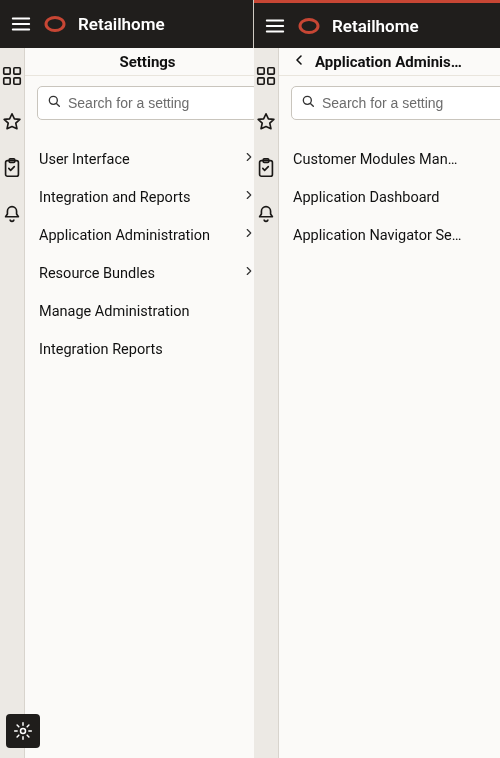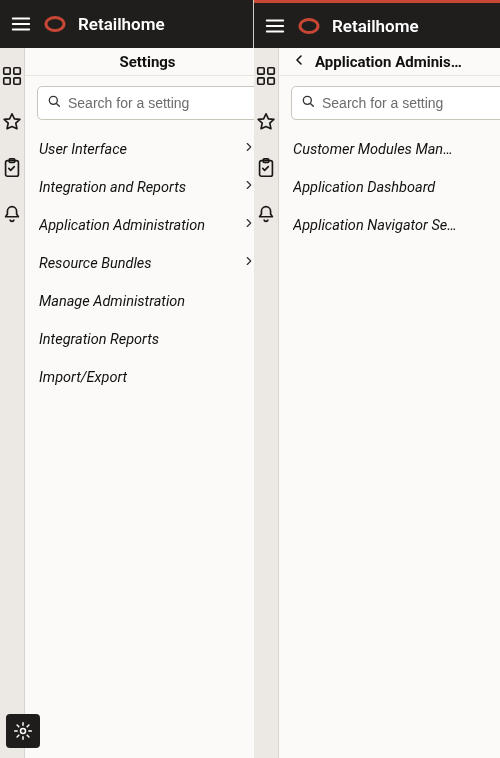--- a/index.html
+++ b/index.html
@@ -133,28 +133,27 @@
   .search-box input::placeholder { color: #6c6c6c; }
 
   .menu {
     display: flex;
     flex-direction: column;
   }
   .menu-item {
     height: 38px;
     padding: 0 14px;
     display: flex;
-    align-items: center;
+    align-items: flex-end;
     justify-content: space-between;
     font-size: 14.5px;
     color: #111;
     cursor: pointer;
     white-space: nowrap;
     overflow: hidden;
-    font-style: italic;
   }
   .menu-item .label {
     overflow: hidden;
     text-overflow: ellipsis;
     white-space: nowrap;
     flex: 1;
   }
   .menu-item .chev { color: #333; flex-shrink:0; margin-left:6px;}
 </style>
 </head>
@@ -276,23 +275,20 @@
             <span class="chev"><svg width="14" height="14" viewBox="0 0 24 24">
                 <use href="#i-chev-r"></use>
               </svg></span>
           </div>
           <div class="menu-item">
             <span class="label">Manage Administration</span>
           </div>
           <div class="menu-item">
             <span class="label">Integration Reports</span>
           </div>
-          <div class="menu-item">
-            <span class="label">Import/Export</span>
-          </div>
         </div>
     </div>
   </div>
   <div class="gear-btn gear-left">
     <svg width="20" height="20" viewBox="0 0 24 24">
         <use href="#i-gear"></use>
       </svg>
   </div>
 </div>
 

